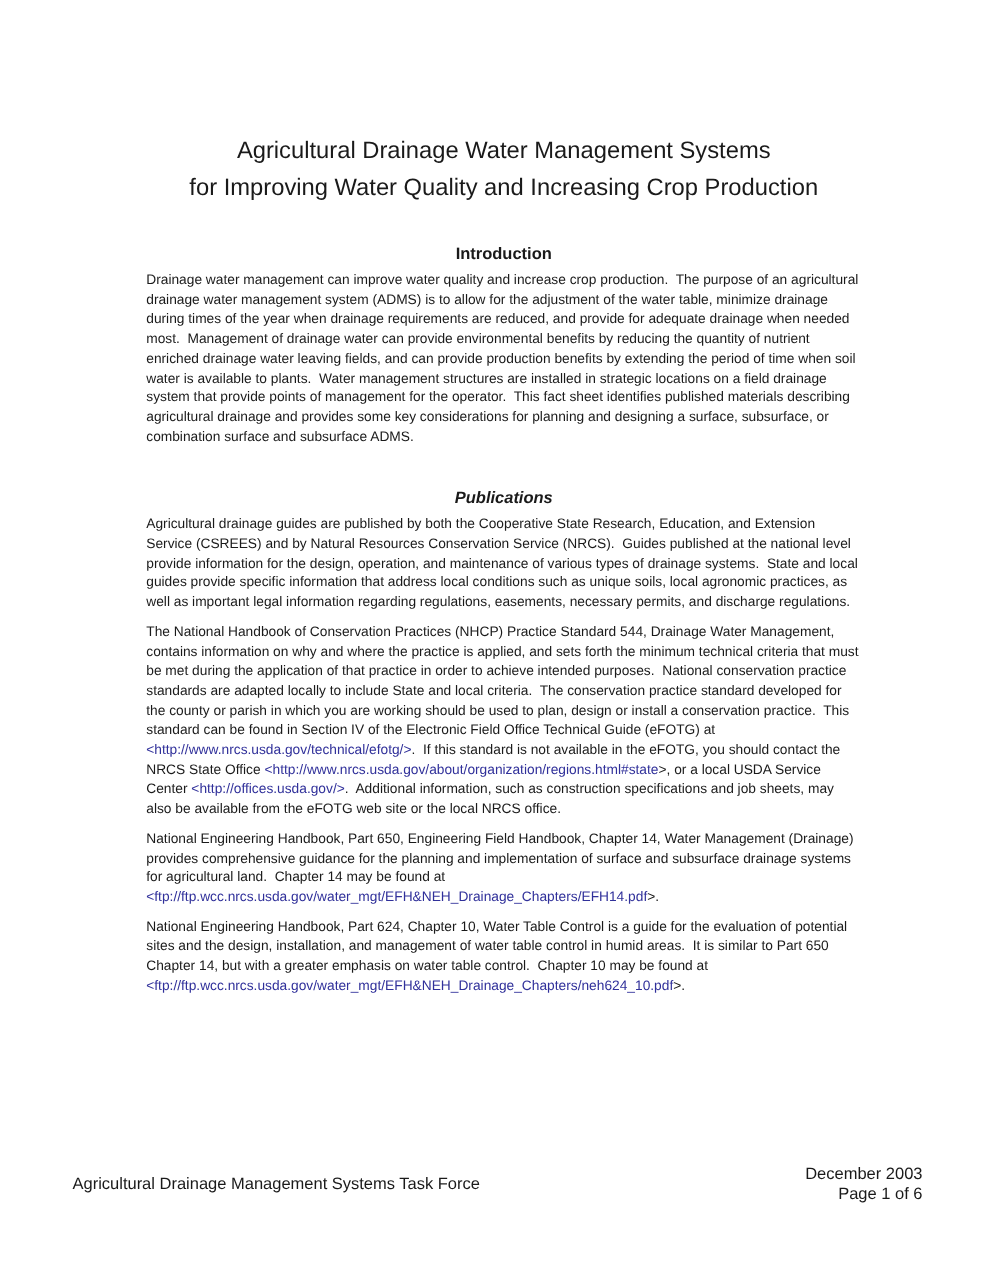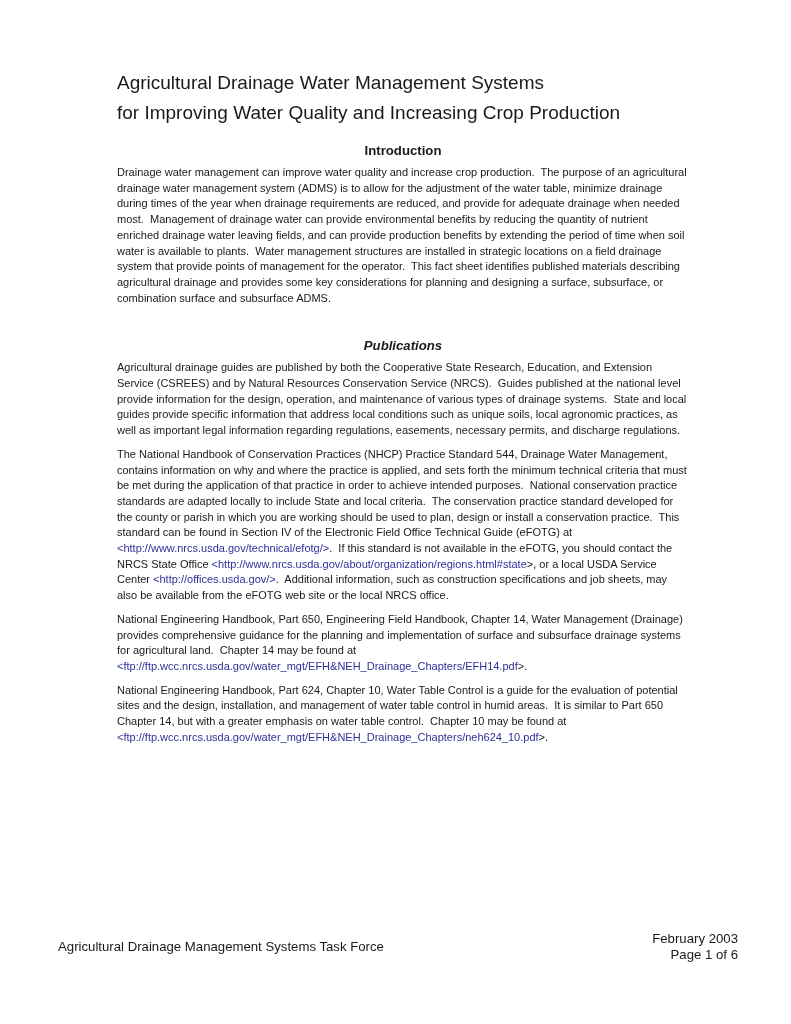--- a/index.html
+++ b/index.html
@@ -15,34 +15,35 @@
     font-family:"Liberation Sans", sans-serif;
     color:var(--text-color);
     overflow:hidden;
   }
   .content{
     position:absolute;
     left:117px;top:0;
     width:572px;
   }
   .doc-title{
-    margin-top:68px;
+    margin-top:106px;
+    text-align:center;
     font-size:19px;
     line-height:30px;
     font-weight:400;
     color:var(--text-color);
   }
   .section-heading{
     text-align:center;
     font-size:13.2px;
     line-height:16px;
     font-weight:700;
     margin:0 0 6px 0;
   }
-  .section-intro .section-heading{margin-top:15px;}
+  .section-intro .section-heading{margin-top:29px;}
   .section-pubs  .section-heading{margin-top:32px;font-style:italic;}
   .para{
     font-size:11px;
     line-height:15.7px;
     margin:0 0 8px 0;
     white-space:pre-wrap;
     text-align:left;
   }
   .doc-link{
     color:var(--link-color);
@@ -83,17 +84,17 @@
       <p class="para"><span>The National Handbook of Conservation Practices (NHCP) Practice Standard 544, Drainage Water Management, contains information on why and where the practice is applied, and sets forth the minimum technical criteria that must be met during the application of that practice in order to achieve intended purposes.  National conservation practice standards are adapted locally to include State and local criteria.  The conservation practice standard developed for the county or parish in which you are working should be used to plan, design or install a conservation practice.  This standard can be found in Section IV of the Electronic Field Office Technical Guide (eFOTG) at </span><a class="doc-link" href="#">&lt;http://www.nrcs.usda.gov/technical/efotg/&gt;</a><span>.  If this standard is not available in the eFOTG, you should contact the NRCS State Office </span><a class="doc-link underlined" href="#">&lt;http://www.nrcs.usda.gov/about/organization/regions.html#state</a><span>&gt;, or a local USDA Service Center </span><a class="doc-link" href="#">&lt;http://offices.usda.gov/&gt;</a><span>.  Additional information, such as construction specifications and job sheets, may also be available from the eFOTG web site or the local NRCS office.</span></p>
       <p class="para"><span>National Engineering Handbook, Part 650, Engineering Field Handbook, Chapter 14, Water Management (Drainage) provides comprehensive guidance for the planning and implementation of surface and subsurface drainage systems for agricultural land.  Chapter 14 may be found at </span><a class="doc-link underlined" href="#">&lt;ftp://ftp.wcc.nrcs.usda.gov/water_mgt/EFH&amp;NEH_Drainage_Chapters/EFH14.pdf</a><span>&gt;.</span></p>
       <p class="para"><span>National Engineering Handbook, Part 624, Chapter 10, Water Table Control is a guide for the evaluation of potential sites and the design, installation, and management of water table control in humid areas.  It is similar to Part 650 Chapter 14, but with a greater emphasis on water table control.  Chapter 10 may be found at </span><a class="doc-link underlined" href="#">&lt;ftp://ftp.wcc.nrcs.usda.gov/water_mgt/EFH&amp;NEH_Drainage_Chapters/neh624_10.pdf</a><span>&gt;.</span></p>
     </section>
 
   </div>
 
   <footer class="page-footer">
     <div class="footer-left">Agricultural Drainage Management Systems Task Force</div>
     <div class="footer-right">
-      <div>February 2003</div>
+      <div>December 2003</div>
       <div>Page 1 of 6</div>
     </div>
   </footer>
 </div>
 
 </body></html>

